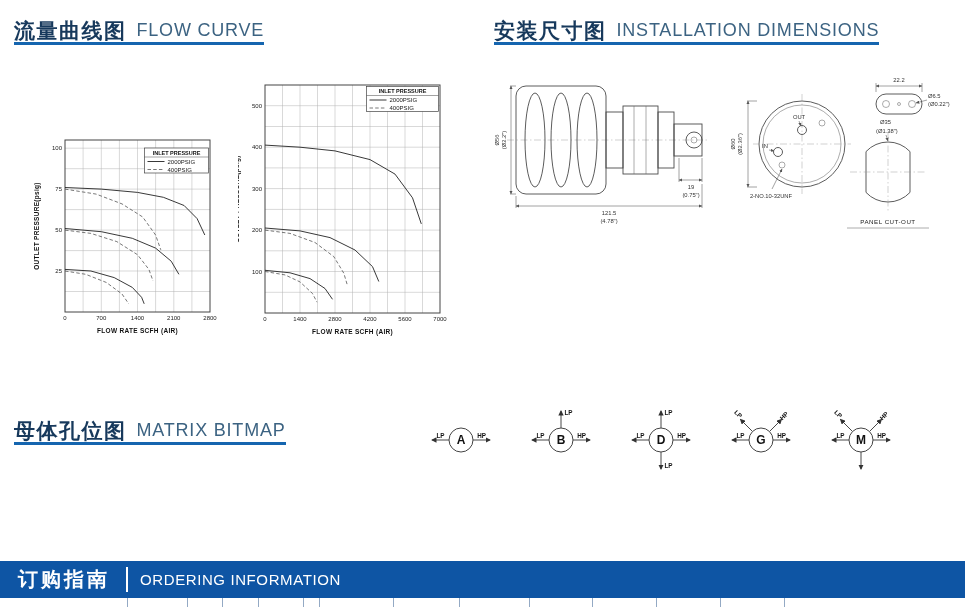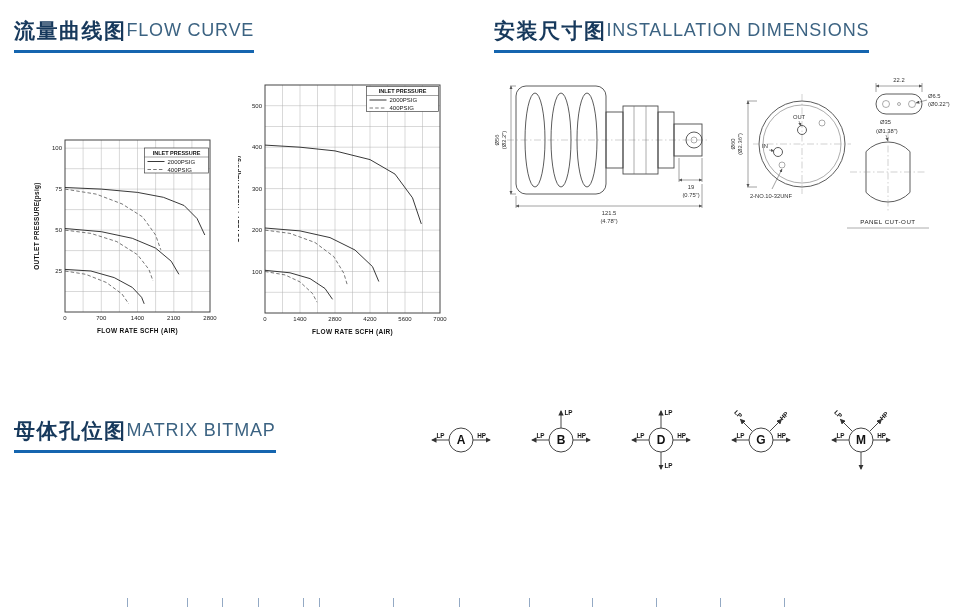--- a/index.html
+++ b/index.html
@@ -1,22 +1,22 @@
 <!DOCTYPE html>
 <html style="--accent: #1565af; --banner-bg: #0e55a4; --heading-color: #17395c; --heading-sub-color: #3c6382; --drawing-ink: #4a4a4a;"><head>
 <meta charset="utf-8">
 <style>
   *{margin:0;padding:0;box-sizing:border-box}
   html,body{background:#fff}
   body{font-family:"Liberation Sans","DejaVu Sans",sans-serif;color:#222}
   .page{position:relative;width:965px;height:607px;background:#fff;overflow:hidden}
 
   
-  .sec-head{position:absolute;display:flex;align-items:flex-end;gap:0;
-    border-bottom:3px solid var(--accent,#1565af);padding-bottom:9px}
+  .sec-head{position:absolute;display:flex;align-items:flex-end;gap:10px;
+    border-bottom:3px solid var(--accent,#1565af);padding-bottom:1px}
   .sec-head .zh{font-size:21px;font-weight:bold;color:var(--heading-color,#17395c);letter-spacing:1.5px;line-height:1}
   .sec-head .en{font-size:18px;color:var(--heading-sub-color,#3c6382);letter-spacing:.8px;padding-bottom:2px;line-height:1}
   #head-flow{left:14px;top:20px;min-width:239px}
   #head-install{left:494px;top:20px;min-width:357px}
   #head-matrix{left:14px;top:420px;min-width:257px}
 
   
   .chart{position:absolute}
   #chart1{left:28px;top:134px}
   #chart2{left:238px;top:80px}
@@ -348,20 +348,25 @@
           <line class="mline" x1="36.0" y1="44.0" x2="19.0" y2="44.0" marker-end="url(#ah4)"></line>
           <text class="mlabel" x="27.5" y="41.5" text-anchor="middle">LP</text>
           <line class="mline" x1="60.0" y1="44.0" x2="77.0" y2="44.0" marker-end="url(#ah4)"></line>
           <text class="mlabel" x="68.5" y="41.5" text-anchor="middle">HP</text>
           <line class="mline" x1="48.0" y1="56.0" x2="48.0" y2="73.0" marker-end="url(#ah4)"></line>
           <circle class="mcircle" cx="48" cy="44" r="12"></circle>
           <text class="mletter" x="48" y="48" text-anchor="middle">M</text>
         </svg></div>
     </div>
 
+  <div class="ordering-banner">
+    <span class="zh">订购指南</span>
+    <span class="vsep"></span>
+    <span class="en">ORDERING INFORMATION</span>
+  </div>
 
   <div class="footer-table" id="footer-table">
       <div class="cell" style="width: 128px;"></div>
       <div class="cell" style="width: 60px;"></div>
       <div class="cell" style="width: 35px;"></div>
       <div class="cell" style="width: 36px;"></div>
       <div class="cell" style="width: 45px;"></div>
       <div class="cell" style="width: 16px;"></div>
       <div class="cell" style="width: 74px;"></div>
       <div class="cell" style="width: 66px;"></div>

